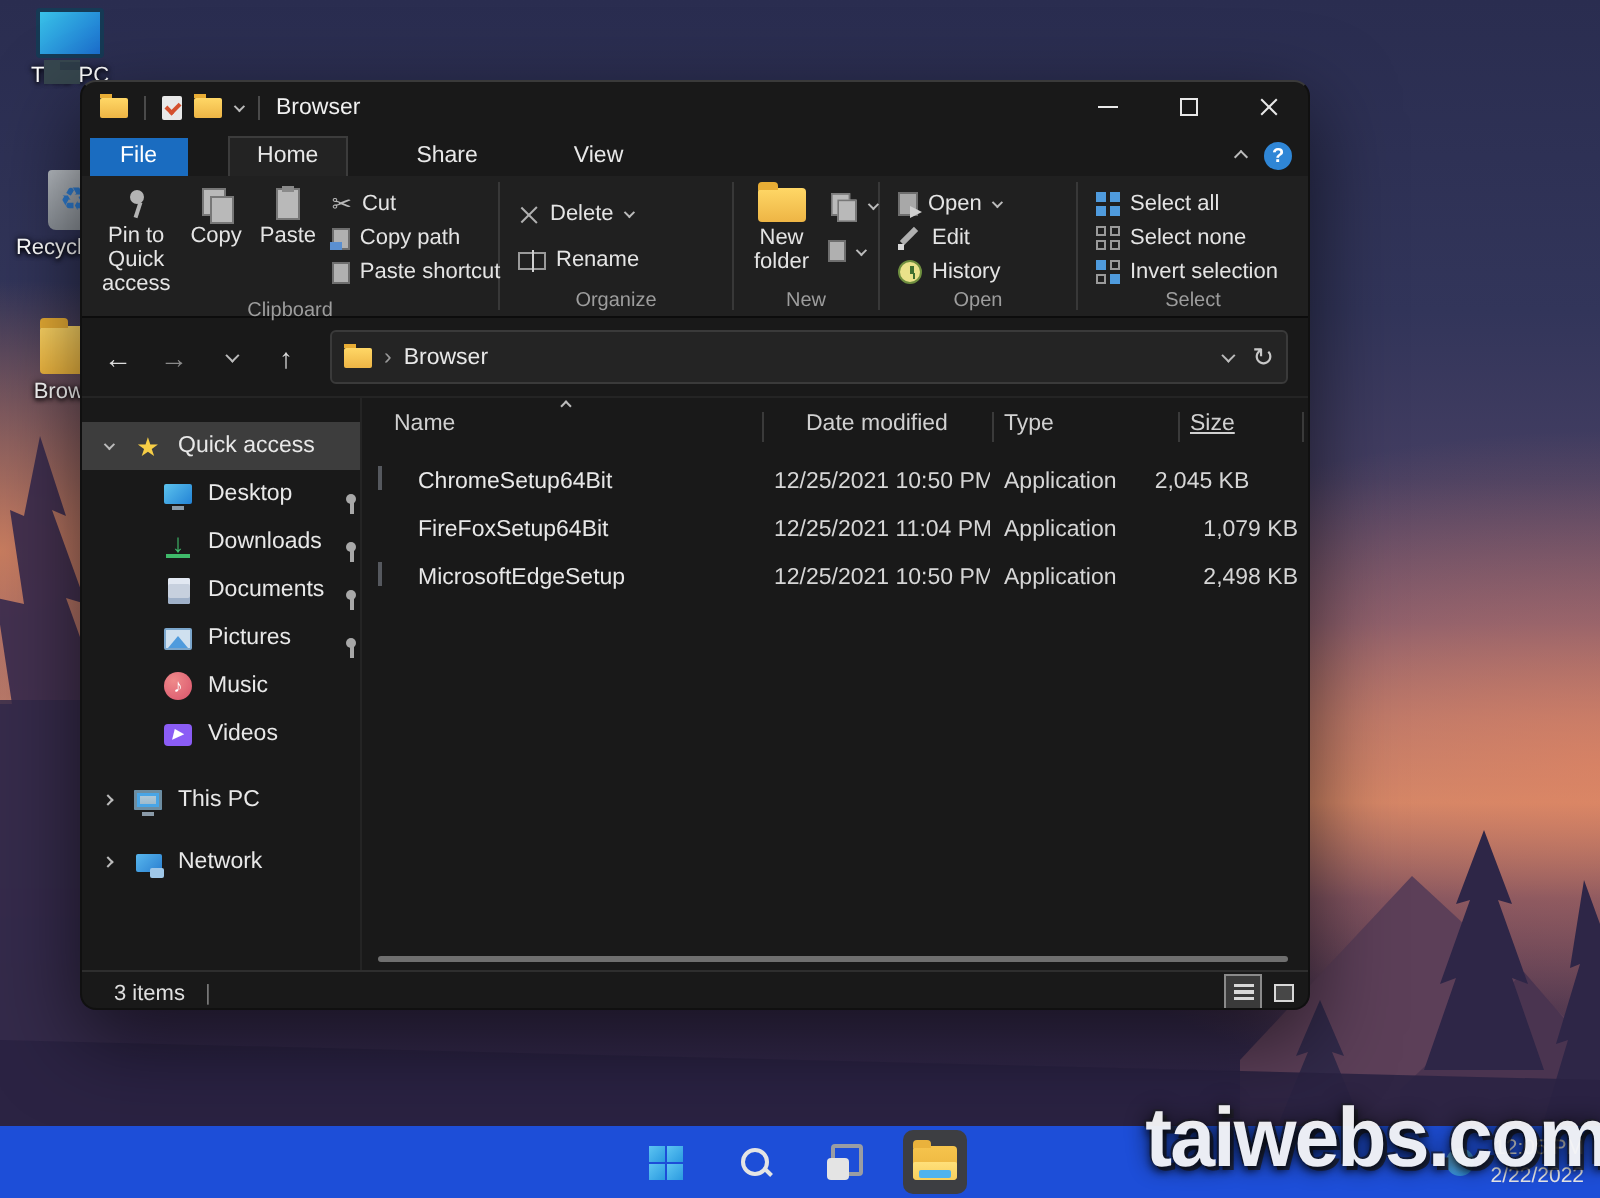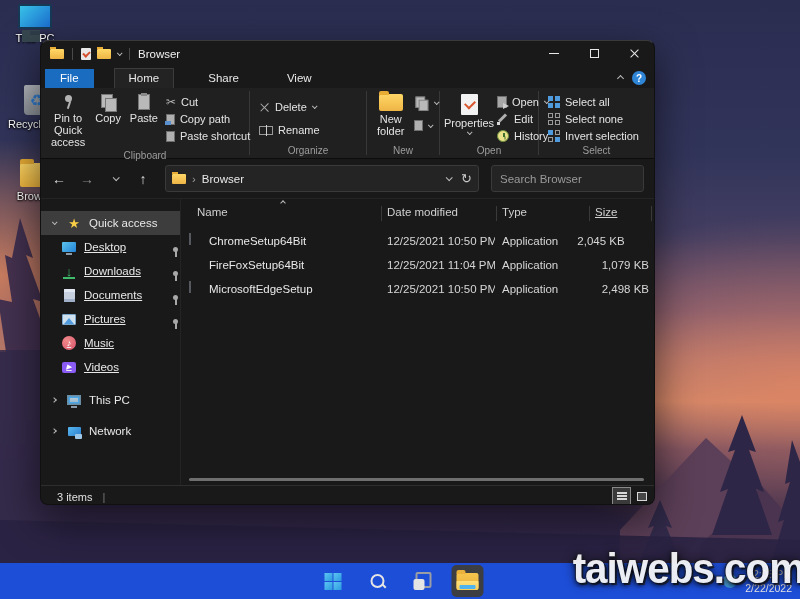--- a/index.html
+++ b/index.html
@@ -131,21 +131,21 @@
   .mag::before { content:""; position:absolute; left:1px; top:1px; width:7px; height:7px; border:1.4px solid #b5b5b5; border-radius:50%; }
   .mag::after { content:""; position:absolute; left:8px; top:8px; width:4px; height:1.4px; background:#b5b5b5; transform:rotate(45deg); }
 
   
   .main { position:relative; height:287px; display:flex; border-top:1px solid #242424; }
   .sidebar { width:140px; padding-top:12px; position:relative; }
   .sidebar::after { content:""; position:absolute; right:0; top:0; bottom:0; width:1px; background:#242424; }
   .srow { height:24px; display:flex; align-items:center; font-size:11.5px; color:#e8e8e8; padding-left:8px; gap:7px; position:relative; }
   .srow.sel { background:#3d3d3d; }
   .srow .chev { width:10px; display:flex; justify-content:center; }
-  .srow.child { padding-left:20px;text-decoration:underline; }
+  .srow.child { padding-left:40px; }
   .srow .pin { position:absolute; right:10px; }
   .pinico { position:relative; width:9px; height:10px; transform:rotate(35deg); }
   .pinico::before { content:""; position:absolute; left:2px; top:0; width:5px; height:5px; border-radius:50%; background:#a8a8a8; }
   .pinico::after { content:""; position:absolute; left:4px; top:4px; width:1.6px; height:6px; background:#a8a8a8; }
   .gapblock { height:9px; }
 
   
   .si { width:16px; height:16px; flex:0 0 auto; position:relative; display:flex; align-items:center; justify-content:center; }
   .si-star { color:#f7ce46; font-size:13px; line-height:1; }
   .si-desktop i { display:block; width:14px; height:10px; background:linear-gradient(135deg,#5cc3ee,#2383d6); border-radius:1px; }
@@ -355,25 +355,20 @@
               <span class="cv down sm"></span>
             </div>
           </div>
         </div>
         <div class="glabel">New</div>
       </div>
       <div class="gsep"></div>
 
       <div class="rgroup" style="width:98px;">
         <div class="gbody">
-          <div class="bigbtn" style="width:46px;">
-            <span class="ic-props"></span>
-            <span>Properties</span>
-            <span class="cv down sm"></span>
-          </div>
           <div class="smallcol">
             <div class="smallbtn">
               <span class="ic-open"></span>
               <span>Open</span>
                 <span class="cv down sm"></span>
             </div>
             <div class="smallbtn">
               <span class="ic-edit"></span>
               <span>Edit</span>
             </div>
@@ -438,24 +433,20 @@
         </div>
       <div class="addrbar">
         <span class="mini-folder"></span>
         <span style="color:#9a9a9a;">›</span>
         <span>Browser</span>
         <span class="addr-right">
           <span class="cv down"></span>
           <span style="font-size:13px;">↻</span>
         </span>
       </div>
-      <div class="searchbox">
-        <input type="text" placeholder="Search Browser" style="">
-        <span class="mag"></span>
-      </div>
     </div>
 
     <div class="main">
       <div class="sidebar">
         <div class="srow sel">
           <span class="chev">
               <span class="cv down sm"></span>
             </span>
           <span class="si si-star">★</span>
           <span>Quick access</span>
@@ -518,21 +509,21 @@
             </span>
           <span>Network</span>
         </div>
       </div>
 
       <div class="filearea">
         <div class="fhead">
           <span class="cv up sm sortcaret"></span>
           <div class="hc" style="left:16px;">Name</div>
           <div class="hsep" style="left:200px;"></div>
-          <div class="hc" style="left:206px;">Date modified</div>
+          <div class="hc" style="left:222px;">Date modified</div>
           <div class="hsep" style="left:315px;"></div>
           <div class="hc" style="left:321px;">Type</div>
           <div class="hsep" style="left:408px;"></div>
           <div class="hc" style="left:414px;text-decoration:underline;">Size</div>
           <div class="hsep" style="left:470px;"></div>
         </div>
 
         <div class="frow" style="top:30px;">
           <span class="fcell" style="left:8px; top:4px;"><span class="fico fico-installer"></span></span>
           <span class="fcell" style="left:28px; width:170px;">ChromeSetup64Bit</span>

